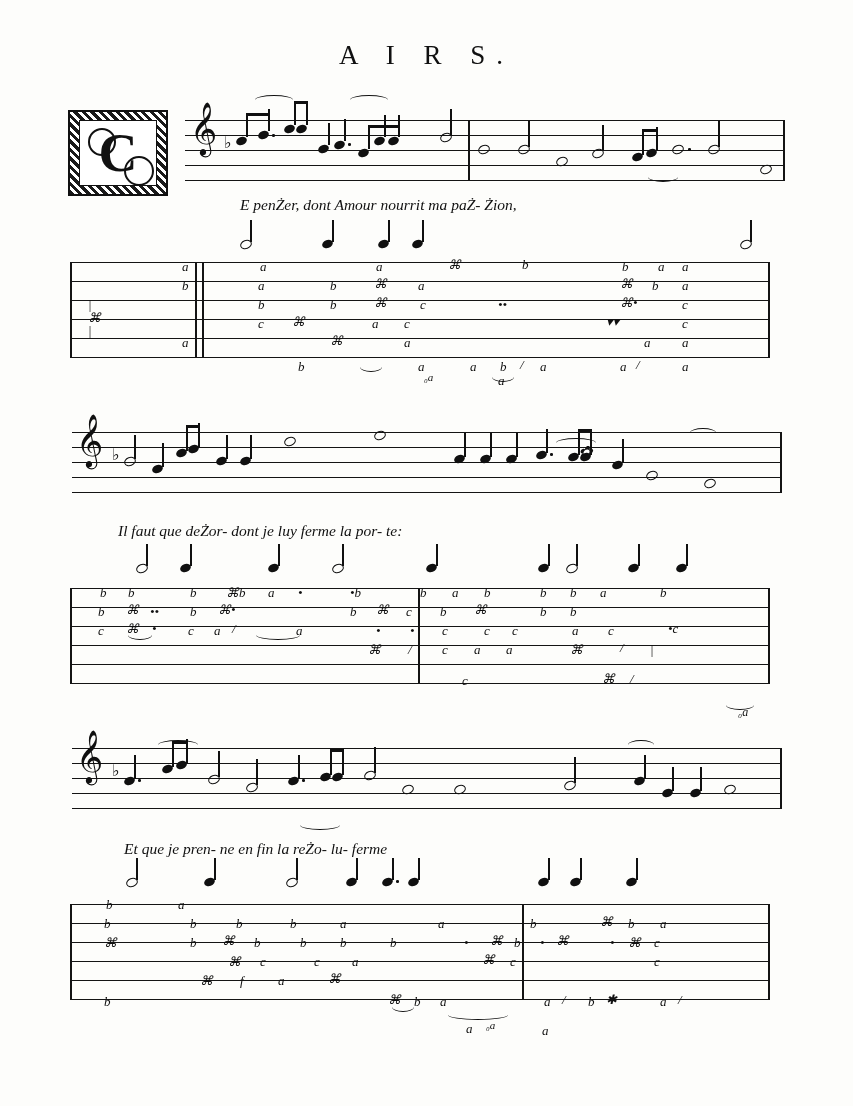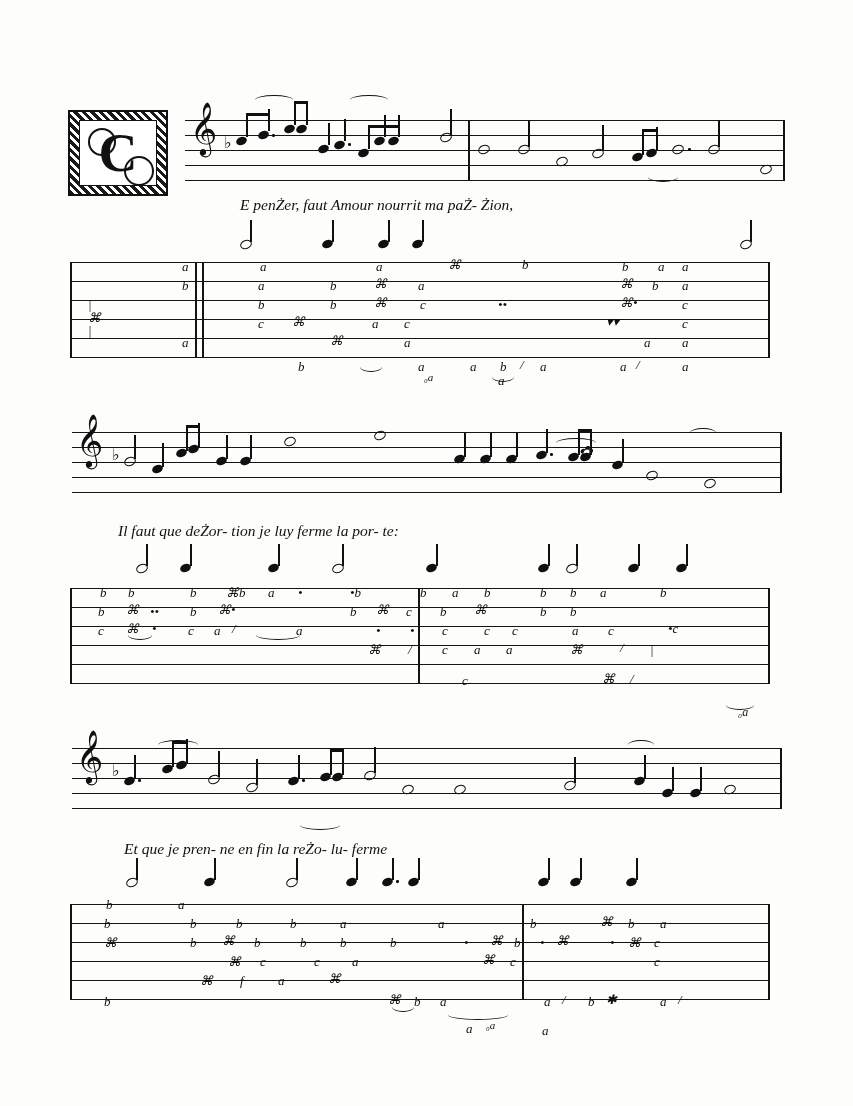--- a/index.html
+++ b/index.html
@@ -180,20 +180,21 @@
     position: absolute;
     border-radius: 50%;
     border: 2px solid #111;
   }
 </style>
 </head>
 <body>
 
 <div class="page">
 
+  <div class="page-title">A I R S.</div>
 
   <div class="initial" style="left:68px; top:110px;">
     <div class="inner"></div>
     <div class="orn" style="left:18px; top:16px; width:24px; height:24px;"></div>
     <div class="orn" style="left:54px; top:44px; width:26px; height:26px;"></div>
     <div class="cap">C</div>
   </div>
 
   <div class="system" style="left:0; top:0;">
 
@@ -256,21 +257,21 @@
         <div class="stem" style="left:216px; top:4px; height:24px;"></div>
       <div class="beam" style="left:202px; top:6px; width:16px;"></div>
       <div class="nh hollow" style="left:232px; top:22px;"></div>
         <div class="dot" style="left:248px; top:25px;"></div>
       <div class="nh hollow" style="left:268px; top:22px;"></div>
         <div class="stem" style="left:278px; top:-2px; height:26px;"></div>
       <div class="nh hollow" style="left:320px; top:42px;"></div>
     </div>
     <div class="slur down" style="left:648px; top:172px; width:30px;"></div>
 
-    <div class="lyrics" style="left:240px; top:196px;">E   penŻer,    faut Amour nourrit   ma  paŻ-   Żion,</div>
+    <div class="lyrics" style="left:240px; top:196px;">E   penŻer,    dont Amour nourrit   ma  paŻ-   Żion,</div>
 
     <div class="note" style="left:240px; top:232px;">
       <div class="nh hollow" style="left:0px; top:8px;"></div>
         <div class="stem" style="left:10px; top:-12px; height:22px;"></div>
       <div class="nh" style="left:82px; top:8px;"></div>
         <div class="stem" style="left:92px; top:-12px; height:22px;"></div>
       <div class="nh" style="left:138px; top:8px;"></div>
         <div class="stem" style="left:148px; top:-12px; height:22px;"></div>
       <div class="nh" style="left:172px; top:8px;"></div>
         <div class="stem" style="left:182px; top:-12px; height:22px;"></div>
@@ -392,21 +393,21 @@
       <div class="beam" style="left:454px; top:-6px; width:14px;"></div>
       <div class="nh" style="left:488px; top:26px;"></div>
         <div class="stem" style="left:498px; top:4px; height:24px;"></div>
       <div class="nh hollow" style="left:522px; top:36px;"></div>
       <div class="nh hollow" style="left:580px; top:44px;"></div>
     </div>
     <div class="tl" style="left:578px; top:444px; font-size:17px;">✿</div>
     <div class="slur" style="left:690px; top:428px; width:26px;"></div>
     <div class="slur" style="left:556px; top:438px; width:40px;"></div>
 
-    <div class="lyrics" style="left:118px; top:522px;">Il faut   que deŻor-       tion   je luy ferme     la por-     te:</div>
+    <div class="lyrics" style="left:118px; top:522px;">Il faut   que deŻor-       dont   je luy ferme     la por-     te:</div>
 
     <div class="note" style="left:136px; top:556px;">
       <div class="nh hollow" style="left:0px;  top:8px;"></div>
         <div class="stem" style="left:10px; top:-12px; height:22px;"></div>
       <div class="nh" style="left:44px; top:8px;"></div>
         <div class="stem" style="left:54px; top:-12px; height:22px;"></div>
       <div class="nh" style="left:132px; top:8px;"></div>
         <div class="stem" style="left:142px; top:-12px; height:22px;"></div>
       <div class="nh hollow" style="left:196px; top:8px;"></div>
         <div class="stem" style="left:206px; top:-12px; height:22px;"></div>

